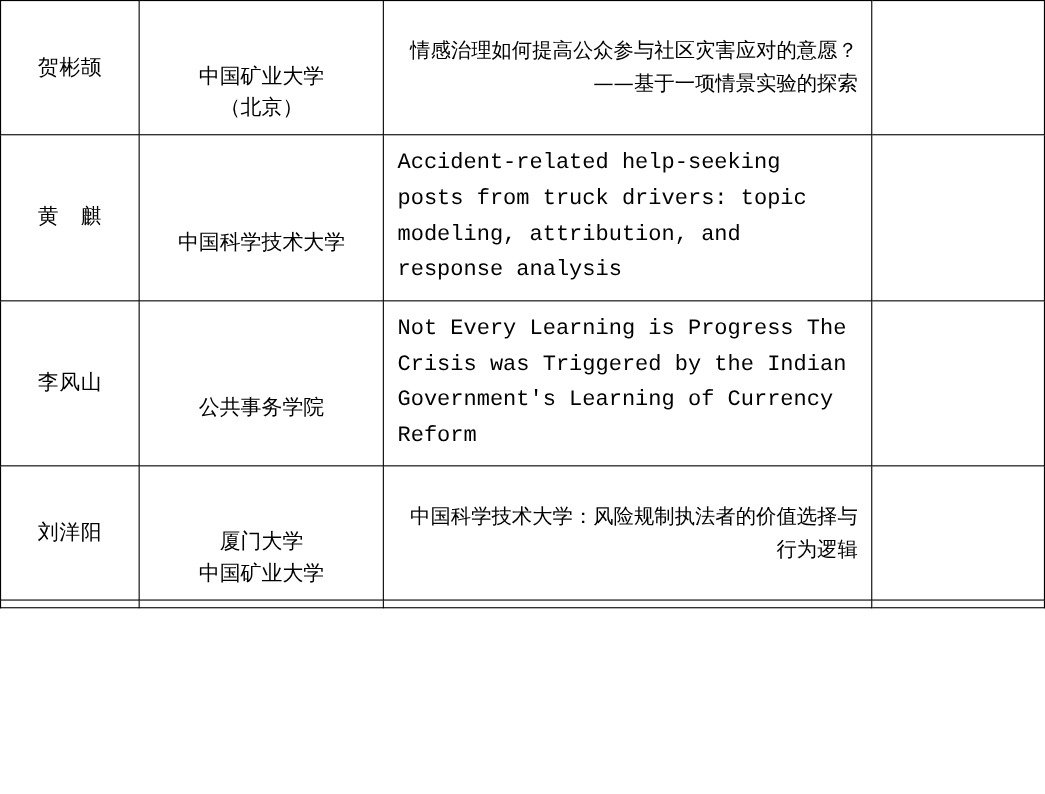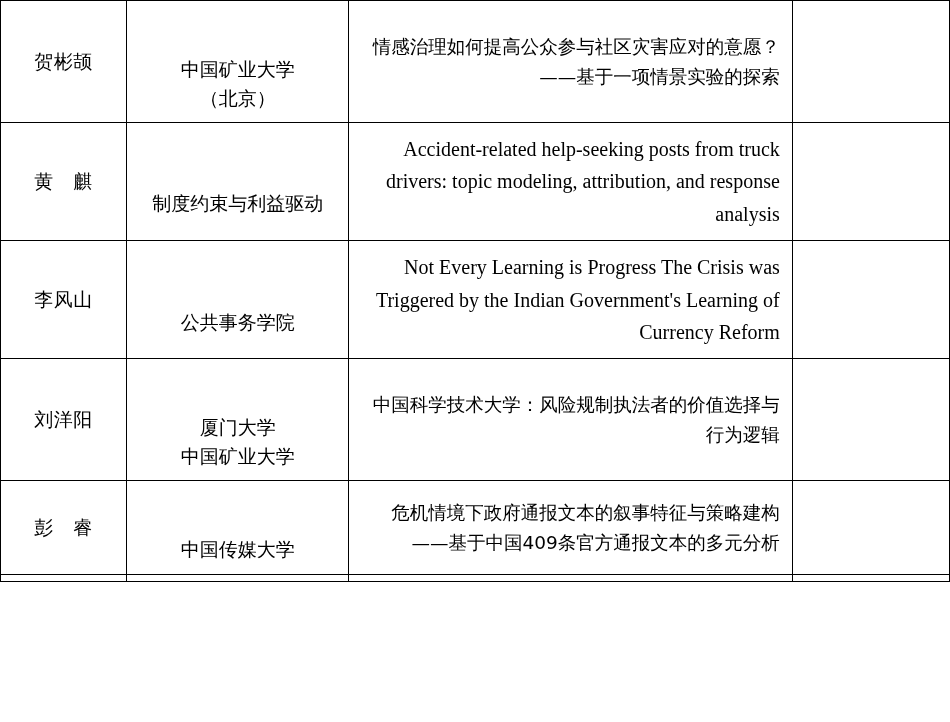--- a/index.html
+++ b/index.html
@@ -50,22 +50,22 @@
     white-space: pre-line;
     margin-top: 44px;
   }
   .title-cn {
     text-align: right;
     font-family: "DejaVu Sans", sans-serif;
     font-size: 18.5px;
     line-height: 1.62;
   }
   .title-en {
-    text-align: right;
-    font-family: Liberation Serif, serif;
+    text-align: left;
+    font-family: Liberation Mono, monospace;
     font-size: 20px;
     line-height: 1.62;
   }
   .blank-cell .cell-inner {
     min-height: 1em;
   }
   tr.row-partial td {
     height: 6px;
   }
 </style>
@@ -95,21 +95,21 @@
       <td class="blank-cell">
         <div class="cell-inner"></div>
       </td>
     </tr>
 
     <tr>
       <td>
         <div class="cell-inner name">黄　麒</div>
       </td>
       <td>
-        <div class="cell-inner org">制度约束与利益驱动</div>
+        <div class="cell-inner org">中国科学技术大学</div>
       </td>
       <td>
         <div class="cell-inner title-en">Accident-related help-seeking posts from truck drivers: topic modeling, attribution, and response analysis</div>
       </td>
       <td class="blank-cell">
         <div class="cell-inner"></div>
       </td>
     </tr>
 
     <tr>
@@ -137,34 +137,20 @@
 中国矿业大学</div>
       </td>
       <td>
         <div class="cell-inner title-cn">中国科学技术大学：风险规制执法者的价值选择与行为逻辑</div>
       </td>
       <td class="blank-cell">
         <div class="cell-inner"></div>
       </td>
     </tr>
 
-    <tr>
-      <td>
-        <div class="cell-inner name">彭　睿</div>
-      </td>
-      <td>
-        <div class="cell-inner org">中国传媒大学</div>
-      </td>
-      <td>
-        <div class="cell-inner title-cn">危机情境下政府通报文本的叙事特征与策略建构——基于中国409条官方通报文本的多元分析</div>
-      </td>
-      <td class="blank-cell">
-        <div class="cell-inner"></div>
-      </td>
-    </tr>
 
     <tr class="row-partial">
       <td></td>
       <td></td>
       <td></td>
       <td class="blank-cell"></td>
     </tr>
 
   </tbody>
 </table>

